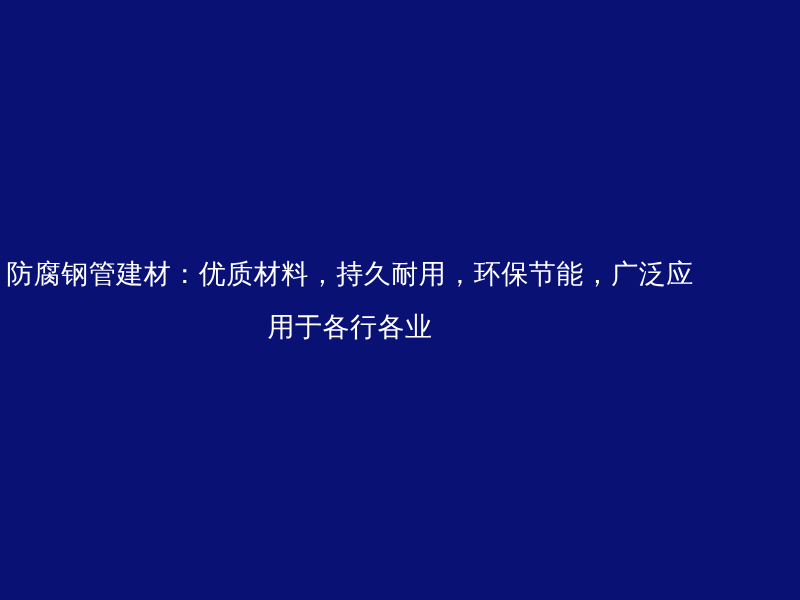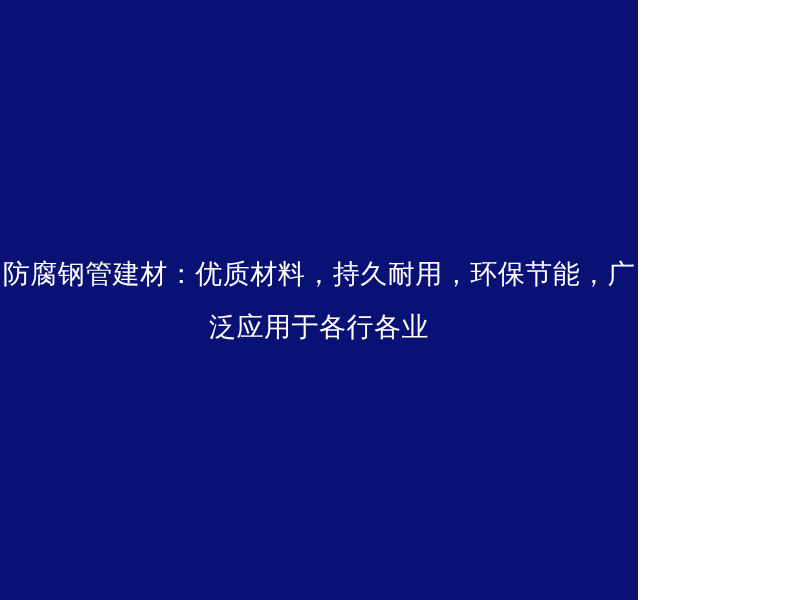--- a/index.html
+++ b/index.html
@@ -10,21 +10,21 @@
 
   body {
     width: 800px;
     height: 600px;
     overflow: hidden;
     font-family: "DejaVu Sans", "Liberation Sans", sans-serif;
   }
 
   .slide-canvas {
     position: relative;
-    width: 638px;
+    width: 800px;
     height: 600px;
     background-color: #0a1175;
     display: flex;
     align-items: center;
     justify-content: flex-start;
     box-sizing: border-box;
   }
 
   .caption-block {
     width: 700px;

